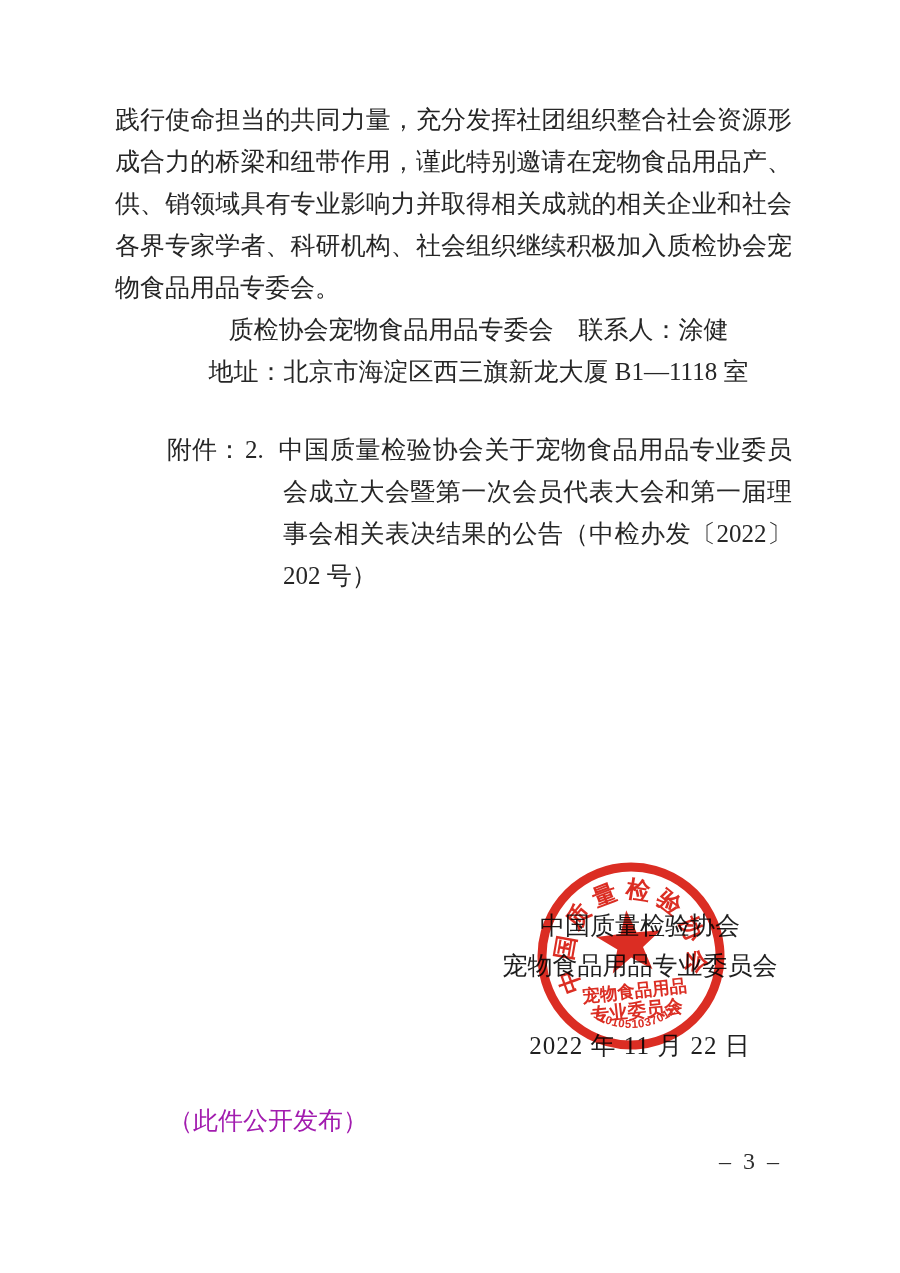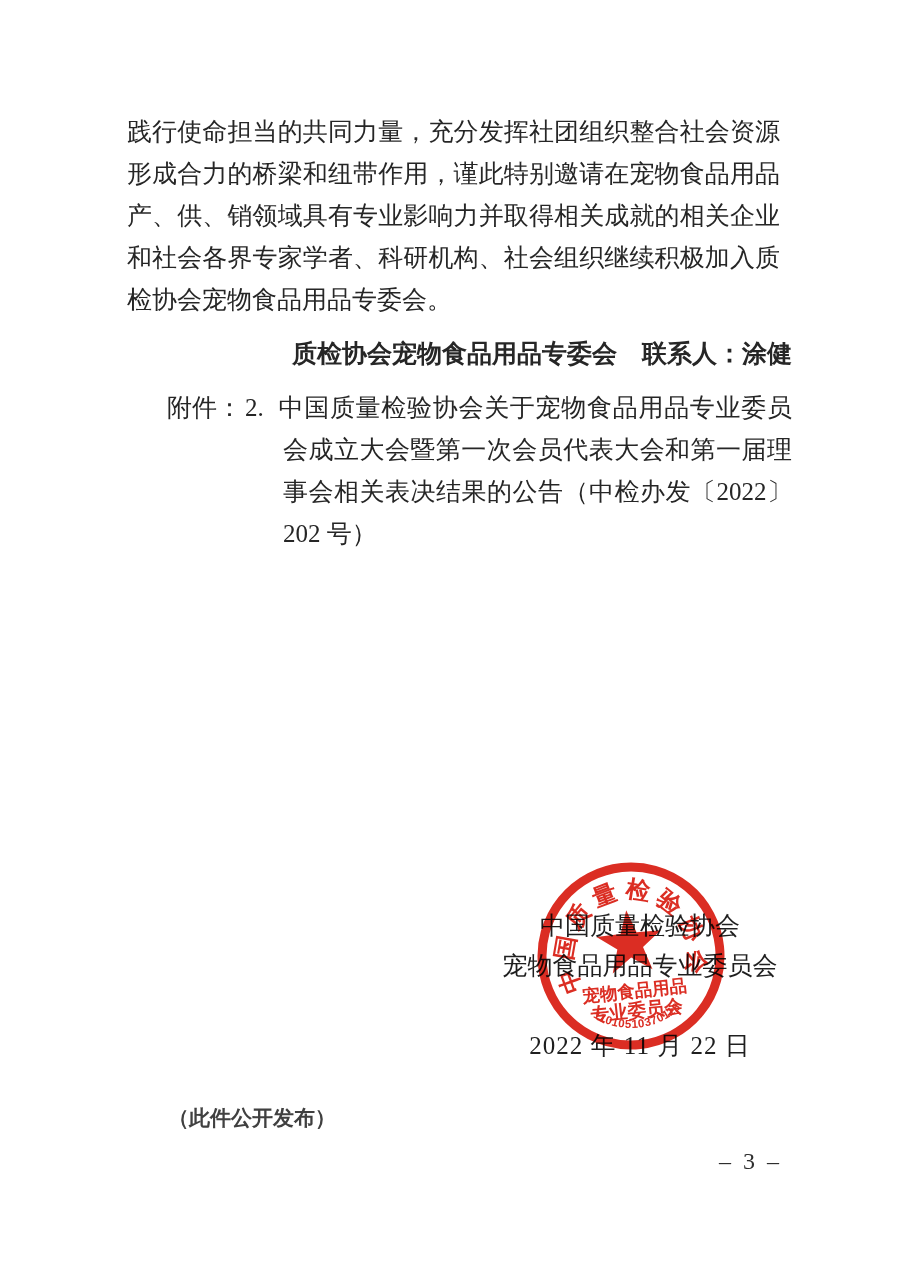--- a/index.html
+++ b/index.html
@@ -13,30 +13,30 @@
     color:#262626;
   }
   .doc-body{
     position:absolute;
     left:115px; right:108px; top:99px;
     font-size:25px;
     line-height:42px;
     text-align:justify;
     text-justify:inter-character;
   }
-  .doc-body p{margin:12px;}
+  .doc-body p{margin:0;}
   .para-indent{text-indent:2em;}
-  .contact-block{text-align:right;font-weight:bold;}
+  .contact-block{text-align:center;}
   .contact-block div{
     padding-left:50px;
     white-space:nowrap;
   }
   .attachments{
     position:relative;
-    margin-top:12px;
+    margin-top:36px;
     text-align:left;
   }
   .attach-label{
     position:absolute;
     left:52px; top:0;
   }
   .attach-item{
     margin-left:168px;
     text-indent:-38px;
     text-align:justify;
@@ -61,42 +61,42 @@
     opacity:.94;
   }
   .seal text{
     font-family:"Liberation Sans","DejaVu Sans",sans-serif;
     font-weight:bold;
     fill:currentColor;
   }
   .footer-note{
     position:absolute;
     left:168px; top:1104px;
-    font-size:21px;
-    color:#404040;
-    font-weight:bold;
+    font-size:25px;
+    color:#a21caf;
   }
   .page-number{
     position:absolute;
     right:118px; top:1148px;
     font-size:24px;
     letter-spacing:3px;
     color:#2e2e2e;
   }
 </style>
 </head>
 <body>
 
 <div class="page">
 
   <div class="doc-body">
     <p>践行使命担当的共同力量，充分发挥社团组织整合社会资源形成合力的桥梁和纽带作用，谨此特别邀请在宠物食品用品产、供、销领域具有专业影响力并取得相关成就的相关企业和社会各界专家学者、科研机构、社会组织继续积极加入质检协会宠物食品用品专委会。</p>
 
     <div class="contact-block">
       <div>质检协会宠物食品用品专委会　联系人：涂健</div>
+      <div>地址：北京市海淀区西三旗新龙大厦 B1—1118 室</div>
     </div>
 
     <div class="attachments">
       <span class="attach-label">附件：</span>
       <div class="attach-item">
         <span class="num">2.</span><span>中国质量检验协会关于宠物食品用品专业委员会成立大会暨第一次会员代表大会和第一届理事会相关表决结果的公告（中检办发〔2022〕202 号）</span>
       </div>
     </div>
   </div>
 

